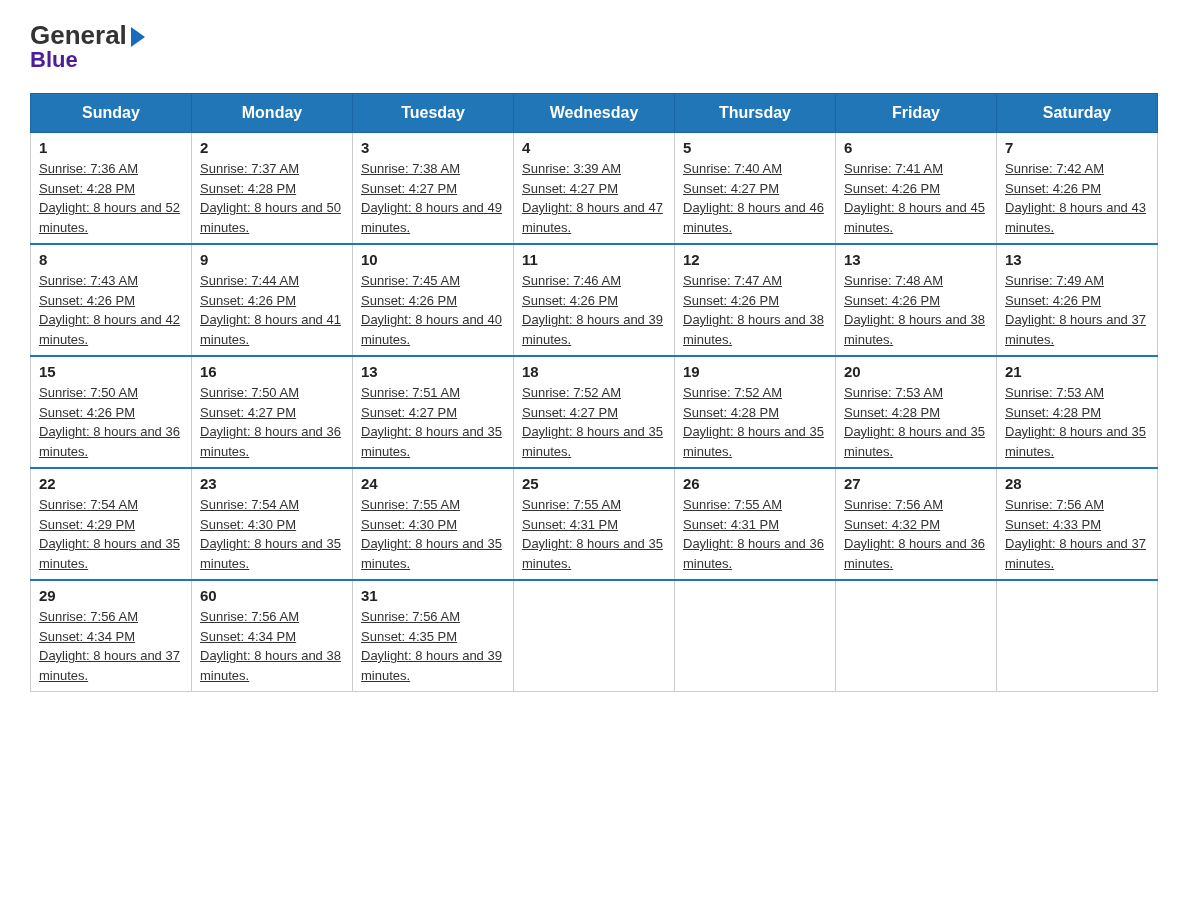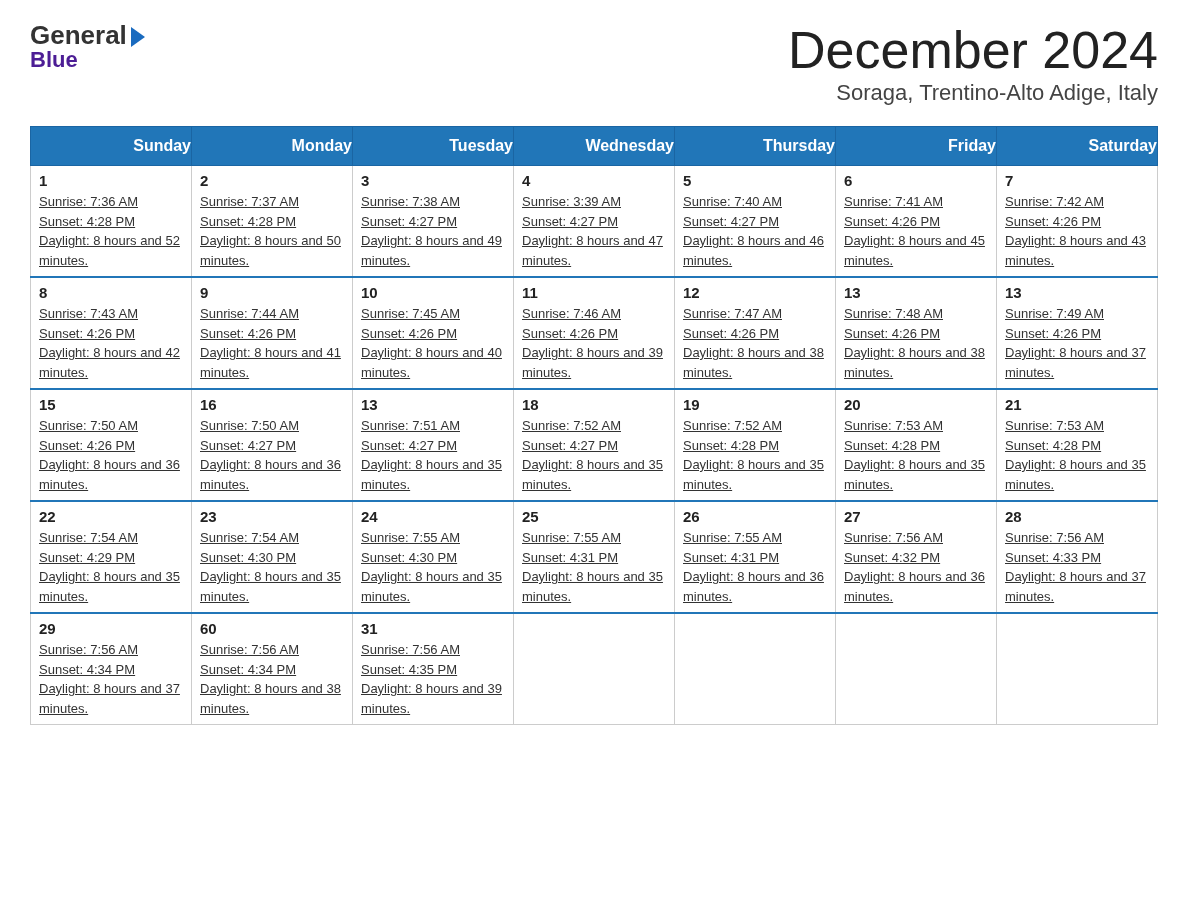--- a/index.html
+++ b/index.html
@@ -5,24 +5,23 @@
     * { box-sizing: border-box; margin: 0; padding: 0; }
     body {
       font-family: Arial, sans-serif;
       background: #ffffff;
       padding: 20px 30px;
       width: 1188px;
       min-height: 918px;
     }
     .header {
       display: flex;
-      justify-content: space-between;
+      justify-content: flex-start;
       align-items: flex-start;
       margin-bottom: 20px;
-      gap: 12px;
     }
     .logo {
       display: flex;
       flex-direction: column;
       align-items: flex-start;
     }
     .logo-top {
       display: flex;
       align-items: center;
     }
@@ -61,22 +60,22 @@
     .calendar {
       width: 100%;
       border-collapse: collapse;
       border: 1px solid #aaa;
     }
     .calendar th {
       background-color: #2176b8;
       color: white;
       font-size: 16px;
       font-weight: bold;
-      padding: 10px 0;
-      text-align: right;
+      padding: 10px 24px;
+      text-align: center;
       border: 1px solid #1a65a3;
     }
     .calendar td {
       vertical-align: top;
       padding: 6px 8px;
       font-size: 13px;
       color: #333;
       border: 1px solid #ccc;
       width: 14.28%;
       min-height: 100px;
@@ -107,24 +106,20 @@
 </head>
 <body>
 
 <div class="header">
   <div class="logo">
     <div class="logo-top">
       <span class="logo-general">General</span>
       <div class="logo-arrow"></div>
     </div>
     <span class="logo-blue">Blue</span>
-  </div>
-  <div class="title-block">
-    <div class="month-year">December 2024</div>
-    <div class="location">Soraga, Trentino-Alto Adige, Italy</div>
   </div>
 </div>
 
 <table class="calendar">
   <thead>
     <tr>
     <th>Sunday</th>
         <th>Monday</th>
         <th>Tuesday</th>
         <th>Wednesday</th>

